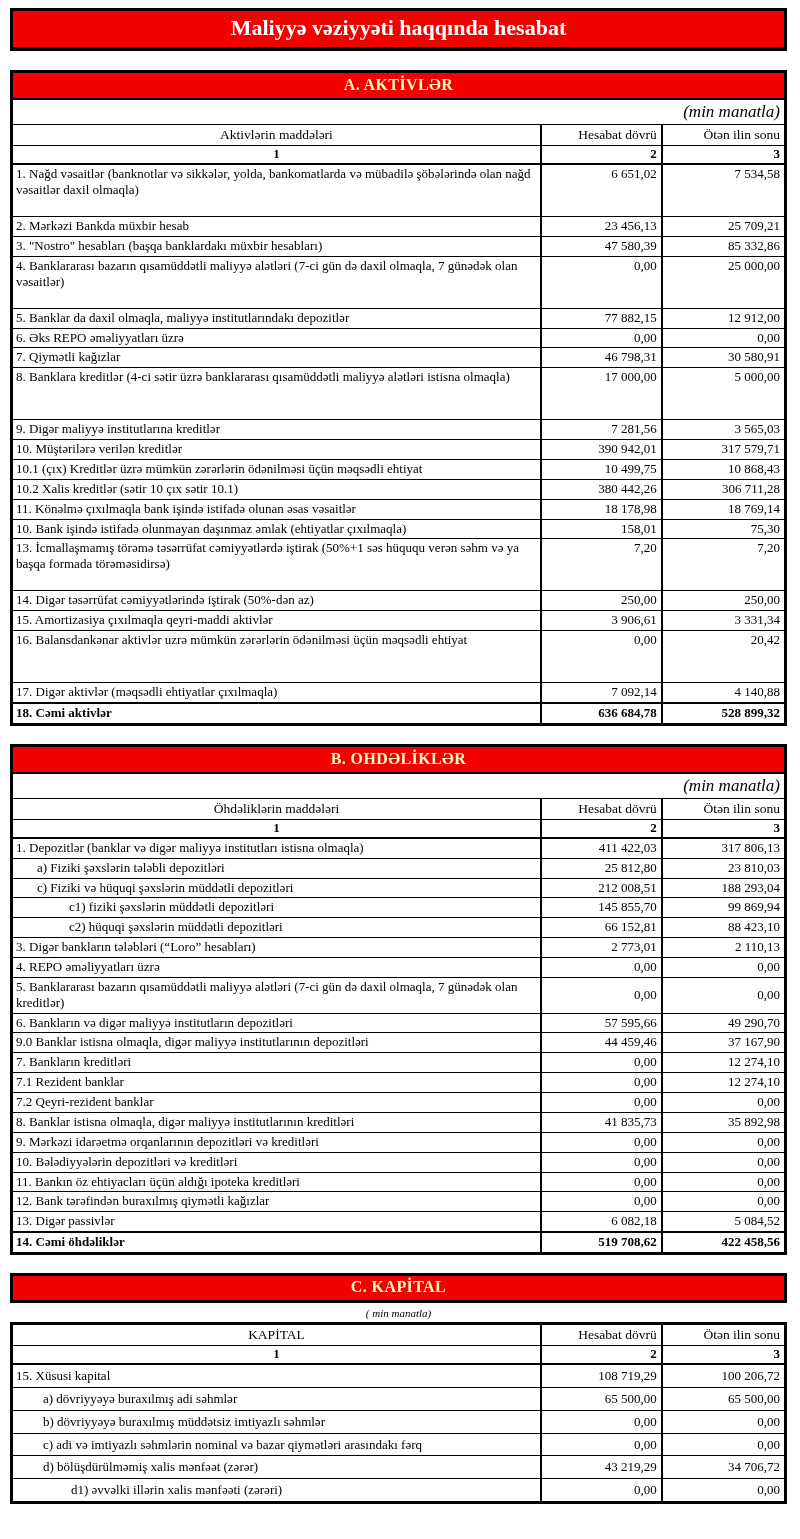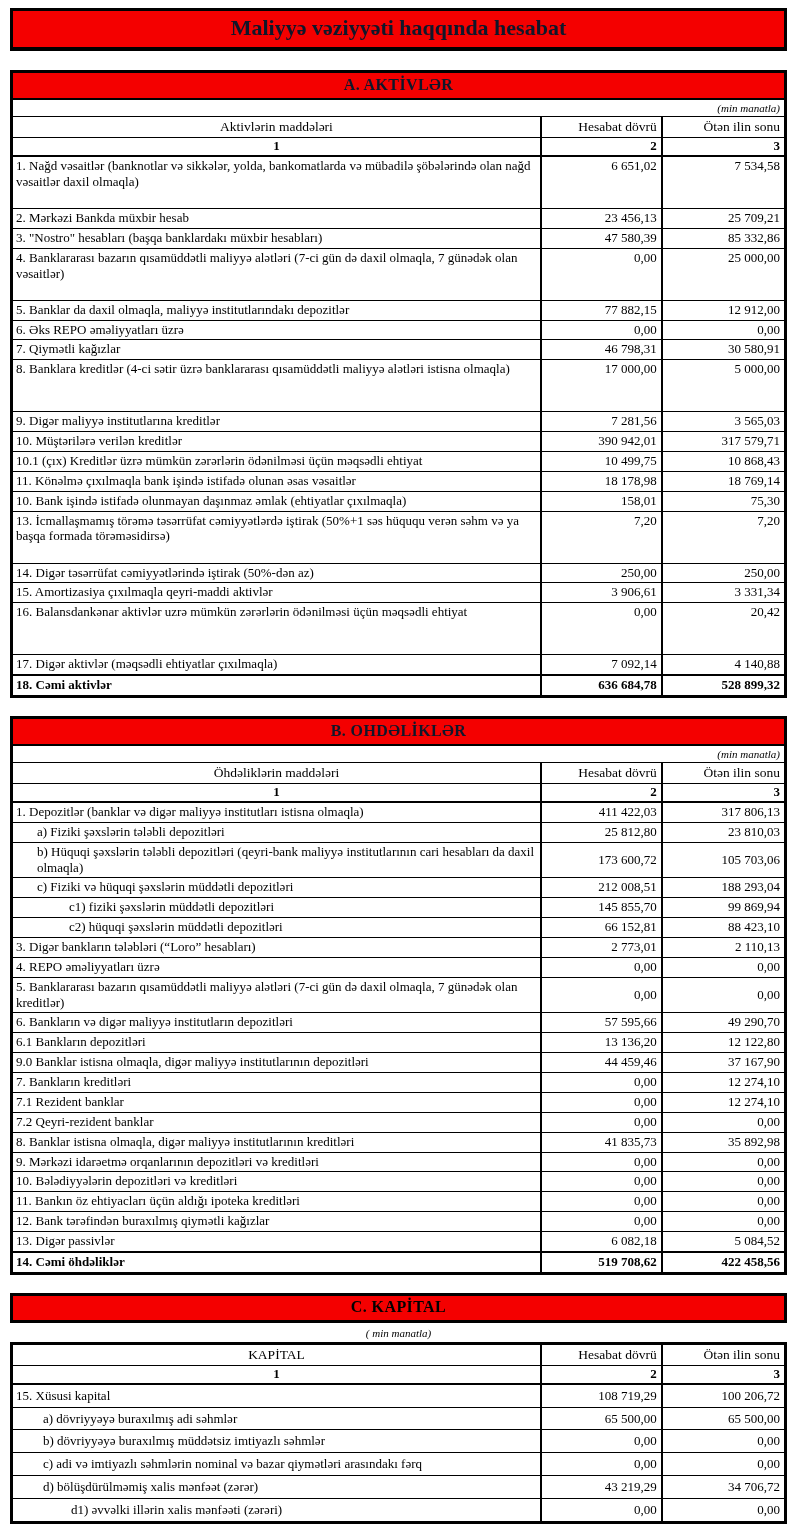--- a/index.html
+++ b/index.html
@@ -1,40 +1,40 @@
 <!DOCTYPE html>
 <html><head>
 <meta charset="utf-8">
 <style>
   html,body { margin:0; padding:0; background:#fff; }
   body { width:800px; font-family:"Liberation Serif", serif; color:#000; }
   .doc { padding:8px 13px 12px 10px; }
 
   .title-bar {
-    border:3px solid #000; background:#f40000; color:#0f172a;
+    border:3px solid #000; background:#f40000; color:#ffffff;
     text-align:center; font-weight:bold; font-size:22px;
     padding:4px 0 6px; margin-bottom:19px;
     border-bottom-width:4px;
   }
 
   table.sec-table {
     width:100%; border-collapse:collapse; border:3px solid #000;
     table-layout:fixed; margin-bottom:18px;
   }
   col.c1{width:68.4%} col.c2{width:15.6%} col.c3{width:16%}
 
   th, td { font-weight:normal; }
 
   th.banner {
-    background:#f40000; color:#0f172a; font-weight:bold; font-size:16px;
+    background:#f40000; color:#fef9c3; font-weight:bold; font-size:16px;
     text-align:center; padding:3px 0 4px; border-bottom:2px solid #000;
     letter-spacing:.4px;
   }
   th.note {
-    text-align:right; font-style:italic; font-size:11px;
+    text-align:right; font-style:italic; font-size:17px;
     padding:2px 4px; border-bottom:1px solid #000;
   }
   tr.hdr th {
     font-weight:normal; font-size:13.5px; padding:2px 4px;
     border:1px solid #000;
   }
   tr.hdr th.h1 { text-align:center; }
   tr.hdr th.h2, tr.hdr th.h3 { text-align:right; border-left:2px solid #000; }
   tr.numhdr th {
     font-weight:bold; font-size:13px; padding:0 4px 1px;
@@ -54,21 +54,21 @@
 
   td.lvl1 { padding-left:24px; }
   td.lvl2 { padding-left:56px; }
   .secC td.lvl1 { padding-left:30px; }
   .secC td.lvl2 { padding-left:58px; }
 
   tr.total td { font-weight:bold; border-top:2px solid #000; }
   tr.tall td { height:48px; }
 
   .c-banner {
-    border:3px solid #000; background:#f40000; color:#000000;
+    border:3px solid #000; background:#f40000; color:#fef9c3;
     font-weight:bold; font-size:16px; text-align:center;
     padding:2px 0 4px; margin-bottom:2px; letter-spacing:.4px;
   }
   .c-note { text-align:center; font-style:italic; font-size:11px; padding:2px 1px 3px; }
 </style>
 </head>
 <body>
 
 <div class="doc">
 
@@ -148,20 +148,25 @@
           <td>10. Müştərilərə verilən kreditlər</td>
           <td class="val">390 942,01</td>
           <td class="val">317 579,71</td>
         </tr>
         <tr>
           <td>10.1 (çıx) Kreditlər üzrə mümkün zərərlərin ödənilməsi üçün məqsədli ehtiyat</td>
           <td class="val">10 499,75</td>
           <td class="val">10 868,43</td>
         </tr>
         <tr>
+          <td>10.2 Xalis kreditlər (sətir 10 çıx sətir 10.1)</td>
+          <td class="val">380 442,26</td>
+          <td class="val">306 711,28</td>
+        </tr>
+        <tr>
           <td>11. Könəlmə çıxılmaqla bank işində istifadə olunan əsas vəsaitlər</td>
           <td class="val">18 178,98</td>
           <td class="val">18 769,14</td>
         </tr>
         <tr>
           <td>10. Bank işində istifadə olunmayan daşınmaz əmlak (ehtiyatlar çıxılmaqla)</td>
           <td class="val">158,01</td>
           <td class="val">75,30</td>
         </tr>
         <tr class="tall">
@@ -226,25 +231,20 @@
           <td>1. Depozitlər (banklar və digər maliyyə institutları istisna olmaqla)</td>
           <td class="val">411 422,03</td>
           <td class="val">317 806,13</td>
         </tr>
         <tr>
           <td class="lvl1">a) Fiziki şəxslərin tələbli depozitləri</td>
           <td class="val">25 812,80</td>
           <td class="val">23 810,03</td>
         </tr>
         <tr>
-          <td class="lvl1">b) Hüquqi şəxslərin tələbli depozitləri (qeyri-bank maliyyə institutlarının cari hesabları da daxil olmaqla)</td>
-          <td class="val">173 600,72</td>
-          <td class="val">105 703,06</td>
-        </tr>
-        <tr>
           <td class="lvl1">c) Fiziki və hüquqi şəxslərin müddətli depozitləri</td>
           <td class="val">212 008,51</td>
           <td class="val">188 293,04</td>
         </tr>
         <tr>
           <td class="lvl2">c1) fiziki şəxslərin müddətli depozitləri</td>
           <td class="val">145 855,70</td>
           <td class="val">99 869,94</td>
         </tr>
         <tr>
@@ -264,25 +264,20 @@
         </tr>
         <tr>
           <td>5. Banklararası bazarın qısamüddətli maliyyə alətləri (7-ci gün də daxil olmaqla, 7 günədək olan kreditlər)</td>
           <td class="val">0,00</td>
           <td class="val">0,00</td>
         </tr>
         <tr>
           <td>6. Bankların və digər maliyyə institutların depozitləri</td>
           <td class="val">57 595,66</td>
           <td class="val">49 290,70</td>
-        </tr>
-        <tr>
-          <td>6.1  Bankların depozitləri</td>
-          <td class="val">13 136,20</td>
-          <td class="val">12 122,80</td>
         </tr>
         <tr>
           <td>9.0 Banklar istisna olmaqla, digər maliyyə institutlarının depozitləri</td>
           <td class="val">44 459,46</td>
           <td class="val">37 167,90</td>
         </tr>
         <tr>
           <td>7. Bankların kreditləri</td>
           <td class="val">0,00</td>
           <td class="val">12 274,10</td>

